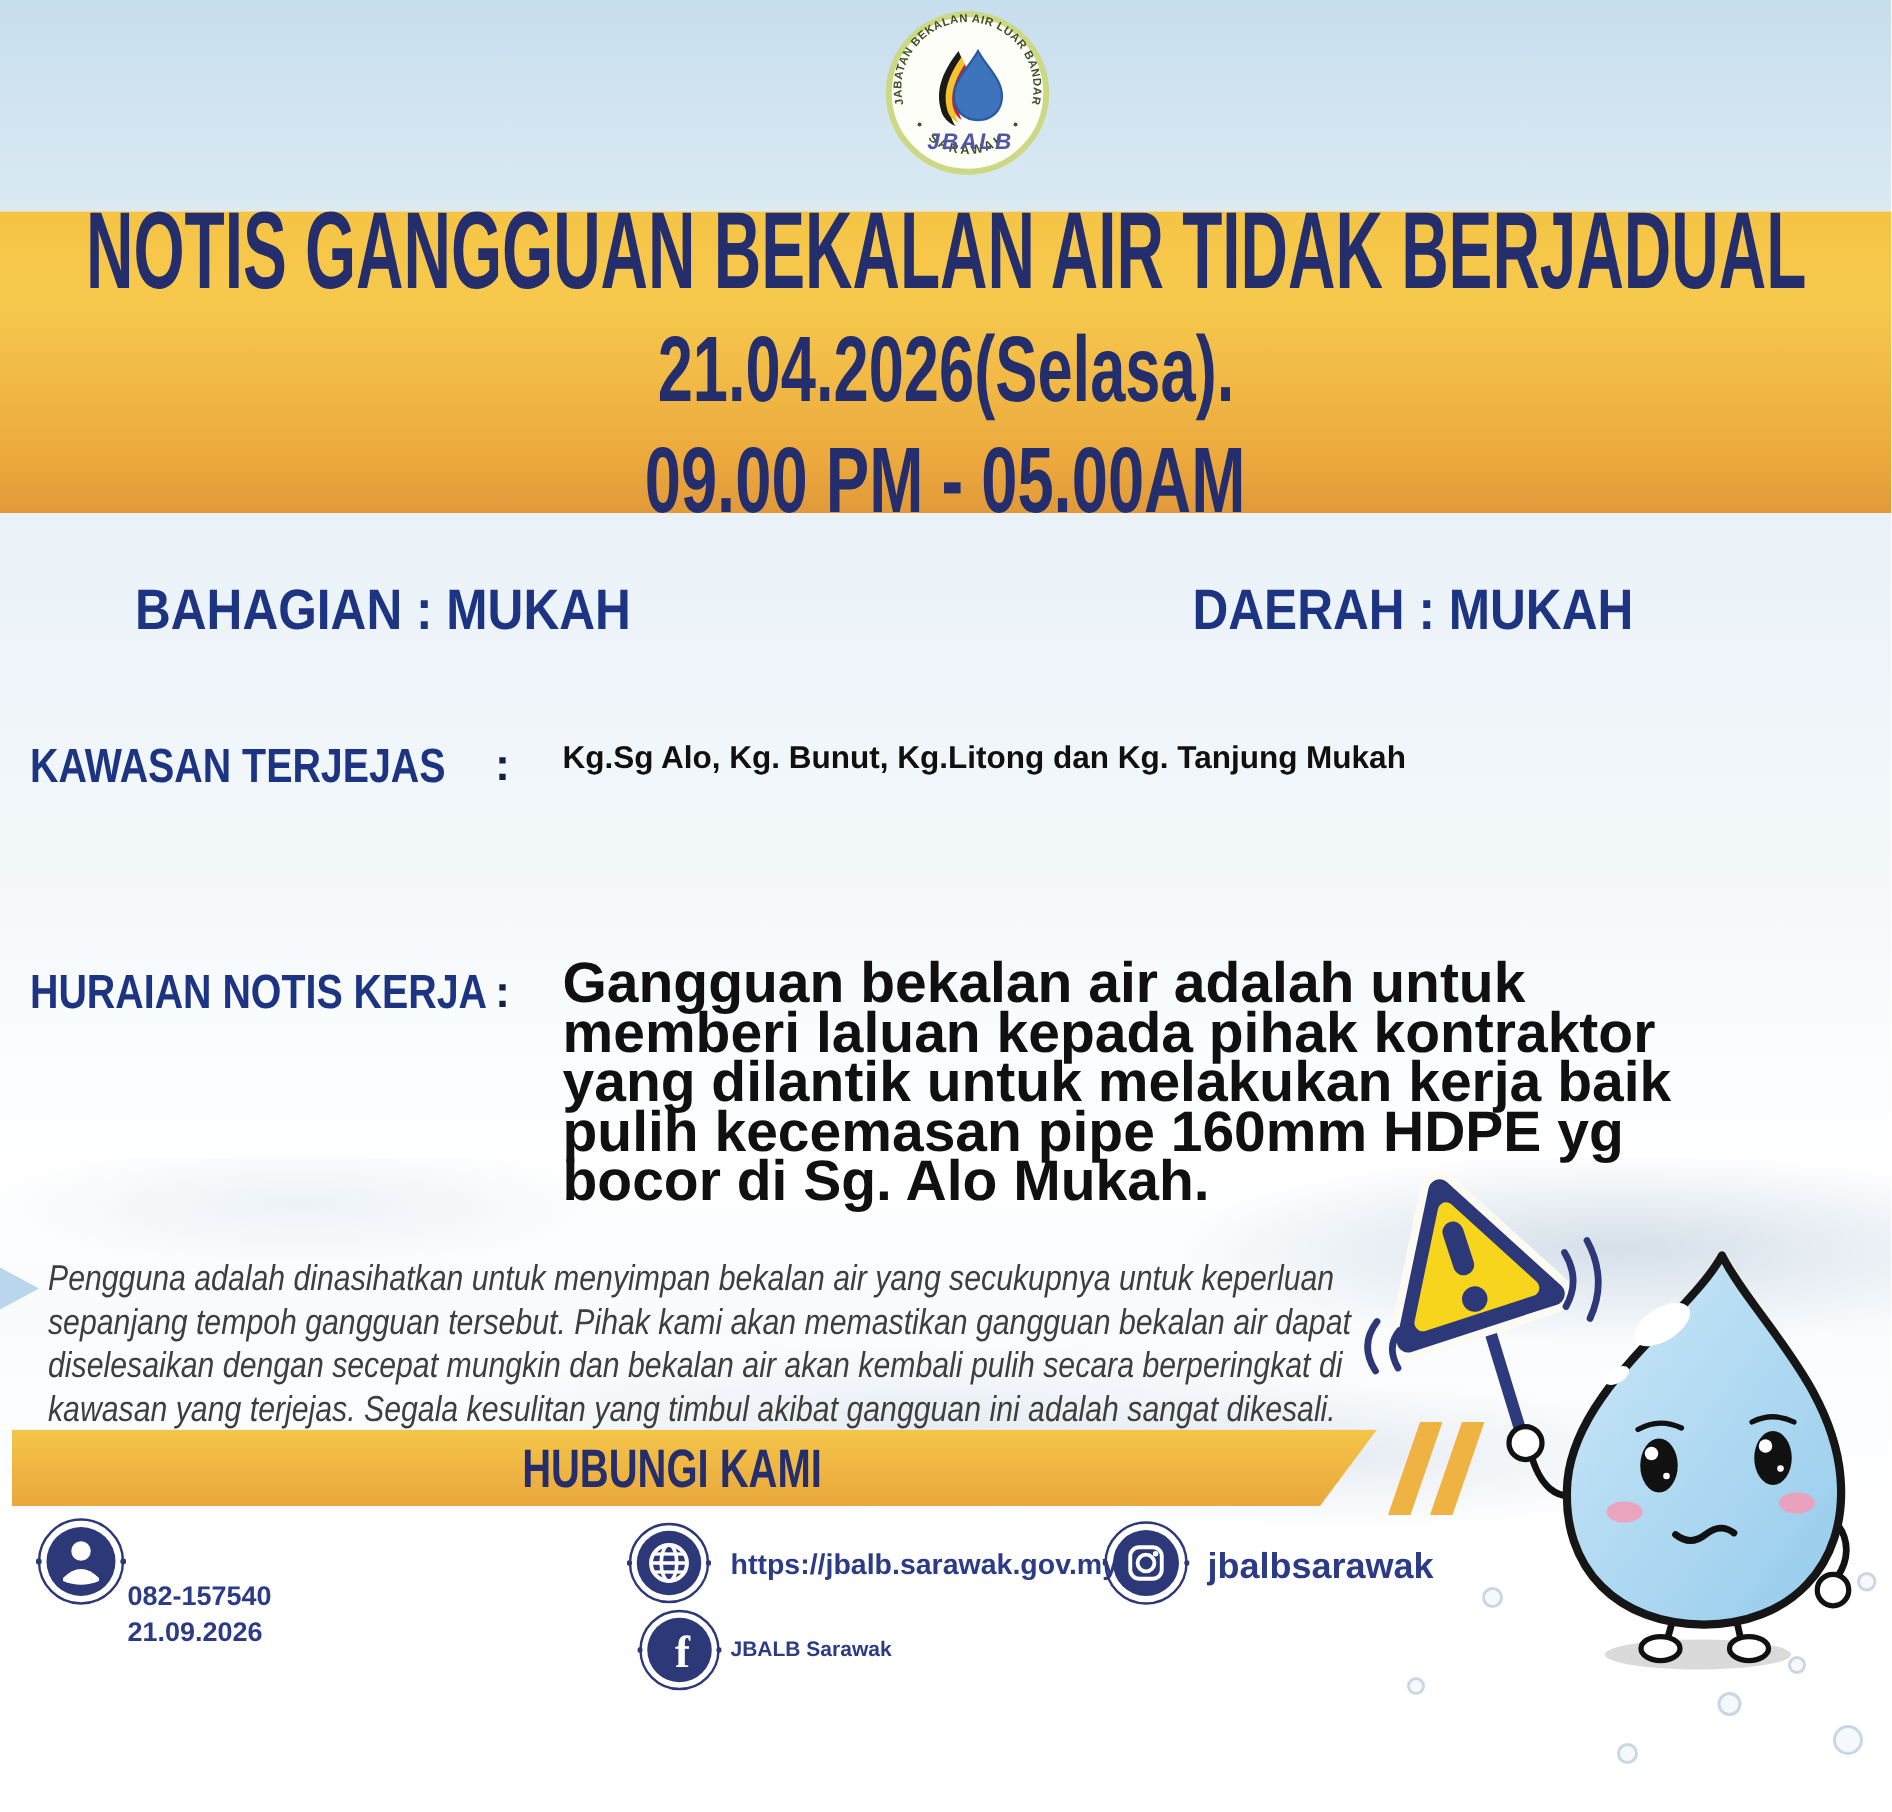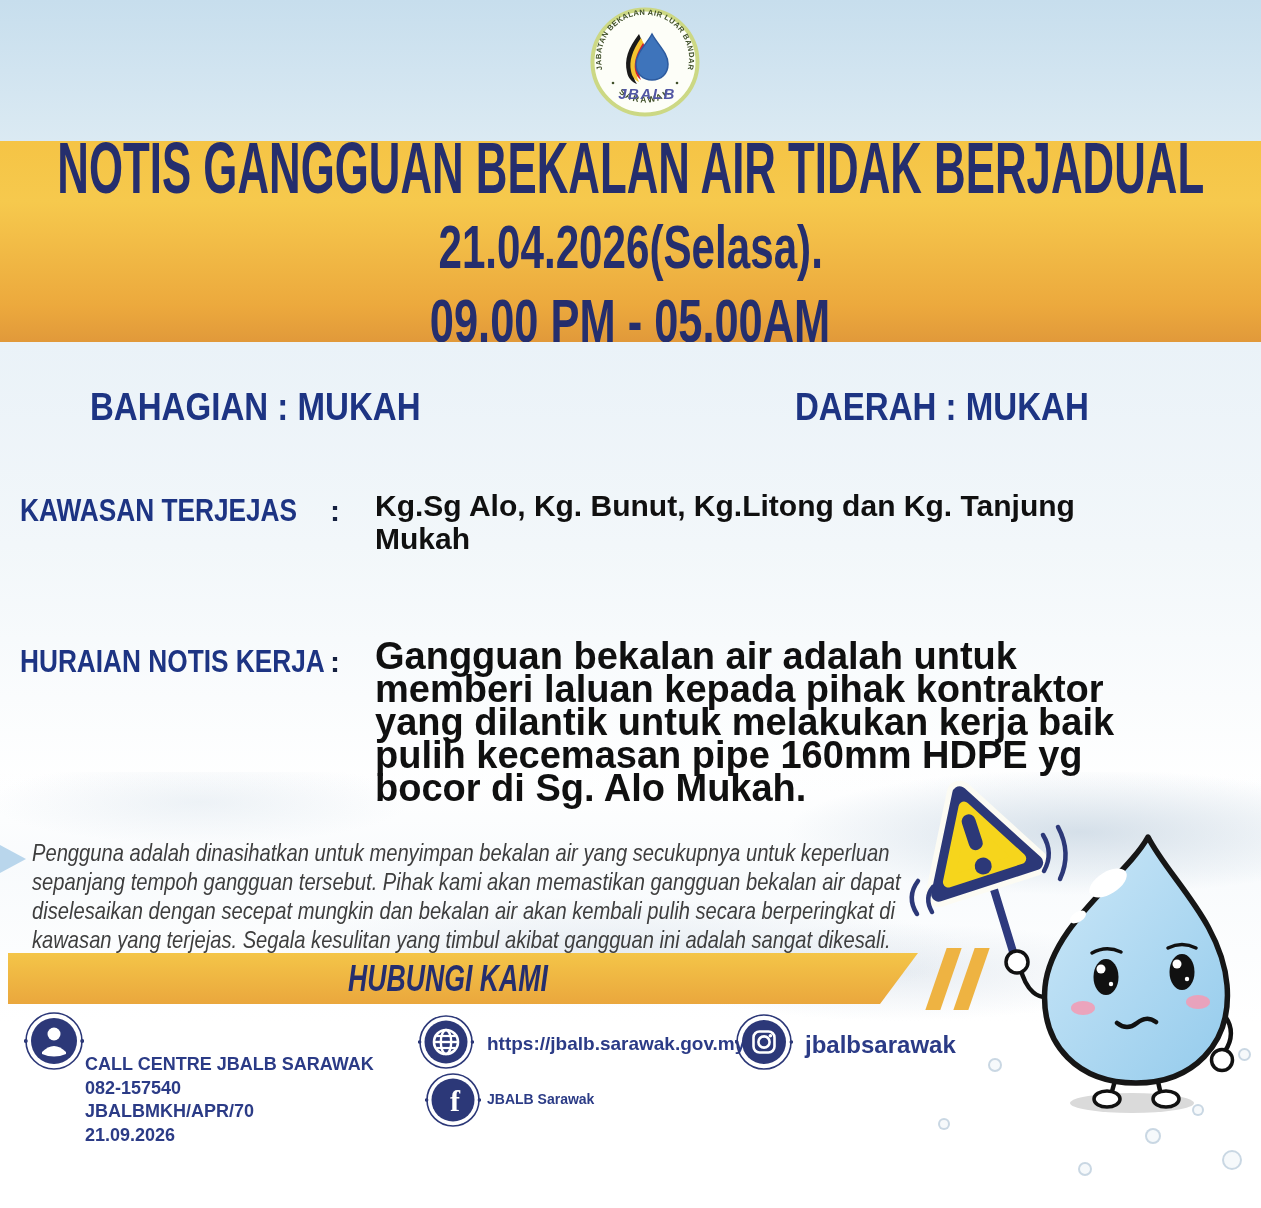--- a/index.html
+++ b/index.html
@@ -57,21 +57,21 @@
   .dvalue{position:absolute;left:375px;font-weight:bold;color:var(--black);
     font-size:38px;line-height:33px;width:775px;}
   
   .advisory{position:absolute;left:32px;top:838px;width:1070px;
     font-style:italic;font-size:24px;line-height:29px;color:var(--adv-gray);
     transform:scaleX(.84);transform-origin:left top;}
   
   .contact-banner{position:absolute;left:8px;top:953px;width:920px;height:51px;
     background:linear-gradient(#f4c548,#eaa73d);
     clip-path:polygon(0 0,910px 0,872px 100%,0 100%);
-    display:flex;align-items:center;justify-content:center;font-style:italic;}
+    display:flex;align-items:center;justify-content:center;}
   .contact-banner .heading{display:inline-block;white-space:nowrap;font-weight:bold;
     color:var(--navy);font-size:36px;line-height:1;transform:scaleX(.74);transform-origin:center;
     margin-right:40px;}
   .stripe{position:absolute;top:948px;width:15px;height:62px;background:#eeb342;transform:skewX(-19deg);}
   .stripe.s1{left:936px;}
   .stripe.s2{left:964px;}
   
   .contact-text{position:absolute;font-weight:bold;color:var(--contact-navy);}
   .call-block{left:85px;top:1053px;font-size:18px;line-height:23.5px;}
   .url-text{left:487px;top:1033px;font-size:19px;}
@@ -117,21 +117,21 @@
 
   <div class="body-bg"></div>
   <div class="water-band"></div>
   <div class="splash-corner"></div>
 
   <span class="region bahagian">BAHAGIAN : MUKAH</span>
   <span class="region daerah">DAERAH : MUKAH</span>
 
   <span class="dlabel" style="top:494px;">KAWASAN TERJEJAS</span>
   <span class="dcolon" style="top:496px;">:</span>
-  <div class="dvalue" style="top:489px;font-size:30px;">Kg.Sg Alo, Kg. Bunut, Kg.Litong dan Kg. Tanjung Mukah</div>
+  <div class="dvalue" style="top:489px;font-size:21px;">Kg.Sg Alo, Kg. Bunut, Kg.Litong dan Kg. Tanjung Mukah</div>
 
   <span class="dlabel" style="top:645px;">HURAIAN NOTIS KERJA</span>
   <span class="dcolon" style="top:647px;">:</span>
   <div class="dvalue" style="top:640px;">Gangguan bekalan air adalah untuk memberi laluan kepada pihak kontraktor yang dilantik untuk melakukan kerja baik pulih kecemasan pipe 160mm HDPE yg bocor di Sg. Alo Mukah.</div>
 
   <div class="advisory">Pengguna adalah dinasihatkan untuk menyimpan bekalan air yang secukupnya untuk keperluan sepanjang tempoh gangguan tersebut. Pihak kami akan memastikan gangguan bekalan air dapat diselesaikan dengan secepat mungkin dan bekalan air akan kembali pulih secara berperingkat di kawasan yang terjejas. Segala kesulitan yang timbul akibat gangguan ini adalah sangat dikesali.</div>
 
   <div class="contact-banner">
     <span class="heading">HUBUNGI KAMI</span>
   </div>
@@ -140,23 +140,21 @@
 
   <svg class="icon-abs" style="left:24px;top:1011px;" width="60" height="60" viewBox="0 0 60 60">
     <circle cx="30" cy="30" r="28" fill="none" stroke="#2c3878" stroke-width="1.6"></circle>
     <circle cx="30" cy="30" r="23" fill="#2c3878"></circle>
     <circle cx="30" cy="23" r="6.5" fill="#fff"></circle>
     <path d="M18,41 Q30,29 42,41 L42,43 Q30,48 18,43 Z" fill="#fff"></path>
     <circle cx="1.8" cy="30" r="2" fill="#2c3878"></circle>
     <circle cx="58.2" cy="30" r="2" fill="#2c3878"></circle>
   </svg>
   <div class="contact-text call-block">
-    <div>CALL CENTRE JBALB SARAWAK</div>
     <div>082-157540</div>
-    <div>JBALBMKH/APR/70</div>
     <div>21.09.2026</div>
   </div>
 
   <svg class="icon-abs" style="left:418px;top:1014px;" width="56" height="56" viewBox="0 0 56 56">
     <circle cx="28" cy="28" r="26" fill="none" stroke="#2c3878" stroke-width="1.6"></circle>
     <circle cx="28" cy="28" r="21.5" fill="#2c3878"></circle>
     <circle cx="28" cy="28" r="12" fill="none" stroke="#fff" stroke-width="2.6"></circle>
     <ellipse cx="28" cy="28" rx="5.2" ry="12" fill="none" stroke="#fff" stroke-width="2.4"></ellipse>
     <line x1="16.5" y1="28" x2="39.5" y2="28" stroke="#fff" stroke-width="2.4"></line>
     <line x1="18.5" y1="22" x2="37.5" y2="22" stroke="#fff" stroke-width="2.2"></line>

